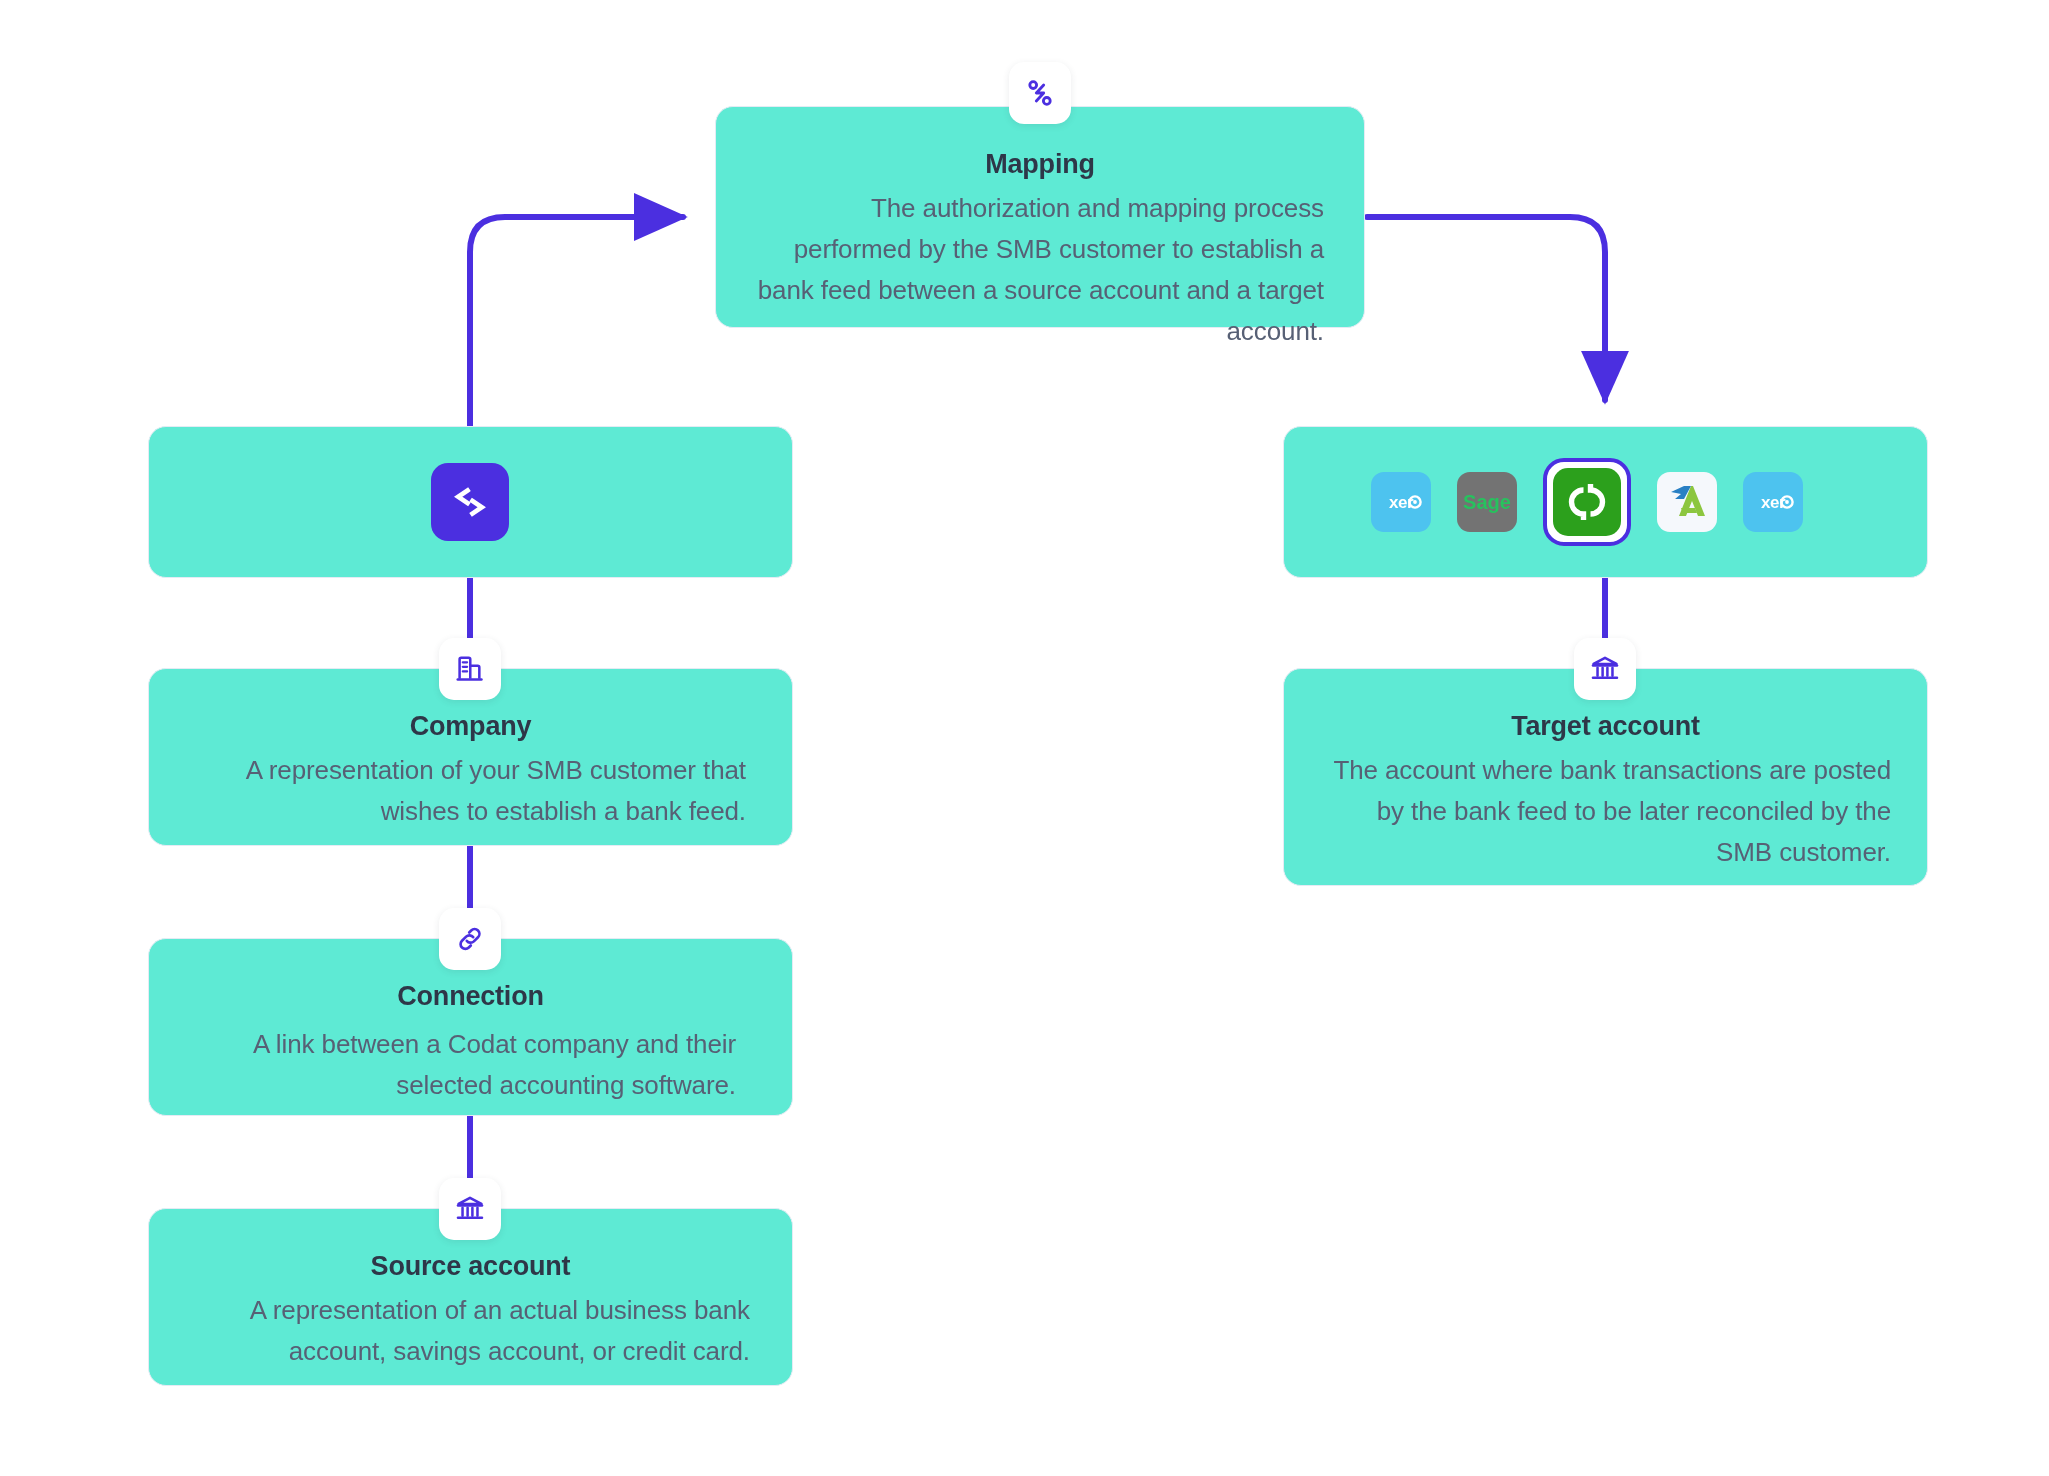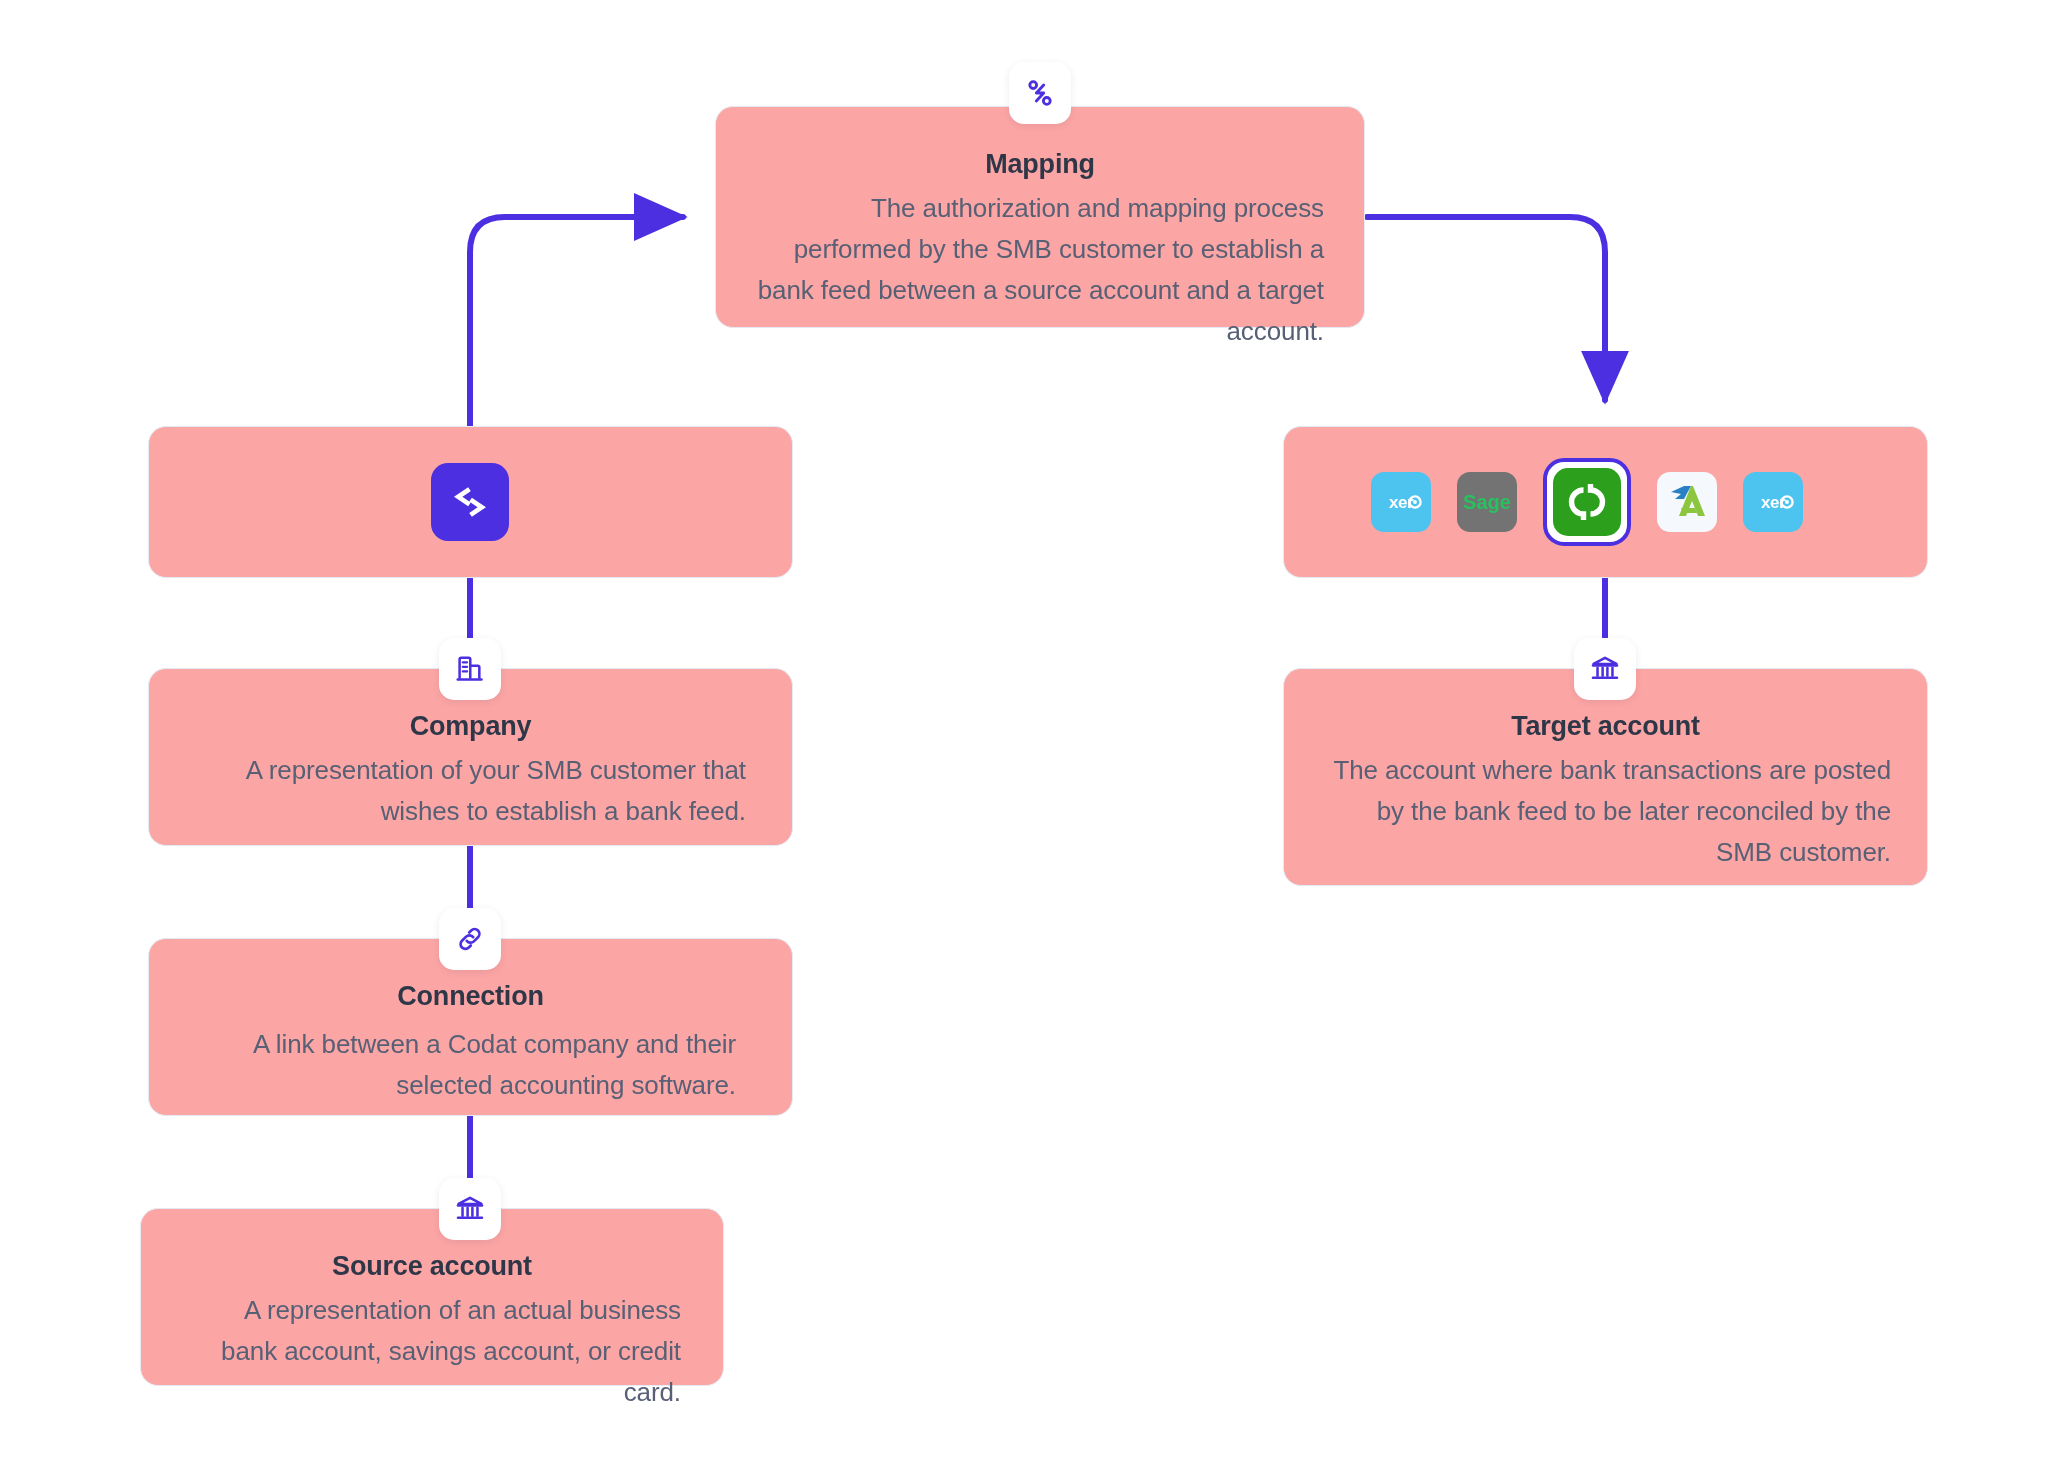--- a/index.html
+++ b/index.html
@@ -27,21 +27,21 @@
     left: 0; top: 0;
     width: 2049px;
     height: 1476px;
     z-index: 1;
     pointer-events: none;
   }
 
   
   .card {
     position: absolute;
-    background: #fca5a5;
+    background: #5eead4;
     border: 1px solid #e4ebf4;
     border-radius: 18px;
     z-index: 2;
   }
 
   .card-title {
     text-align: center;
     font-size: 27px;
     font-weight: bold;
     color: #2e3748;
@@ -241,21 +241,21 @@
     <div class="card-title">Connection</div>
     <div class="card-body" style="margin-top:12px;">A link between a Codat company and their selected accounting software.</div>
   </div>
   <div class="icon-chip" style="left:439px; top:908px;">
     <svg width="32" height="32" viewBox="0 0 24 24" fill="none">
       <path d="M9.6 13.4 a3.6 3.6 0 0 0 5.3 0.4 l3.1 -3.1 a3.6 3.6 0 0 0 -5.1 -5.1 l-1.5 1.5" stroke="#4b2fe0" stroke-width="2" stroke-linecap="round" fill="none"></path>
       <path d="M14.4 10.6 a3.6 3.6 0 0 0 -5.3 -0.4 l-3.1 3.1 a3.6 3.6 0 0 0 5.1 5.1 l1.5 -1.5" stroke="#4b2fe0" stroke-width="2" stroke-linecap="round" fill="none"></path>
     </svg>
   </div>
 
-  <div class="card" style="left:140px; top:1208px; width:584px; height:178px; padding:42px 42px 0;">
+  <div class="card" style="left:148px; top:1208px; width:645px; height:178px; padding:42px 42px 0;">
     <div class="card-title">Source account</div>
     <div class="card-body" style="margin-top:8px;">A representation of an actual business bank account, savings account, or credit card.</div>
   </div>
   <div class="icon-chip" style="left:439px; top:1178px;">
     <svg width="32" height="32" viewBox="0 0 24 24" fill="none">
       <path d="M3.4 8.2 L12 3.6 L20.6 8.2 Z" stroke="#4b2fe0" stroke-width="1.9" stroke-linejoin="round" fill="none"></path>
       <line x1="3" y1="9.4" x2="21" y2="9.4" stroke="#4b2fe0" stroke-width="1.9" stroke-linecap="round"></line>
       <line x1="6.4" y1="11" x2="6.4" y2="17" stroke="#4b2fe0" stroke-width="1.9" stroke-linecap="round"></line>
       <line x1="10.2" y1="11" x2="10.2" y2="17" stroke="#4b2fe0" stroke-width="1.9" stroke-linecap="round"></line>
       <line x1="13.8" y1="11" x2="13.8" y2="17" stroke="#4b2fe0" stroke-width="1.9" stroke-linecap="round"></line>

